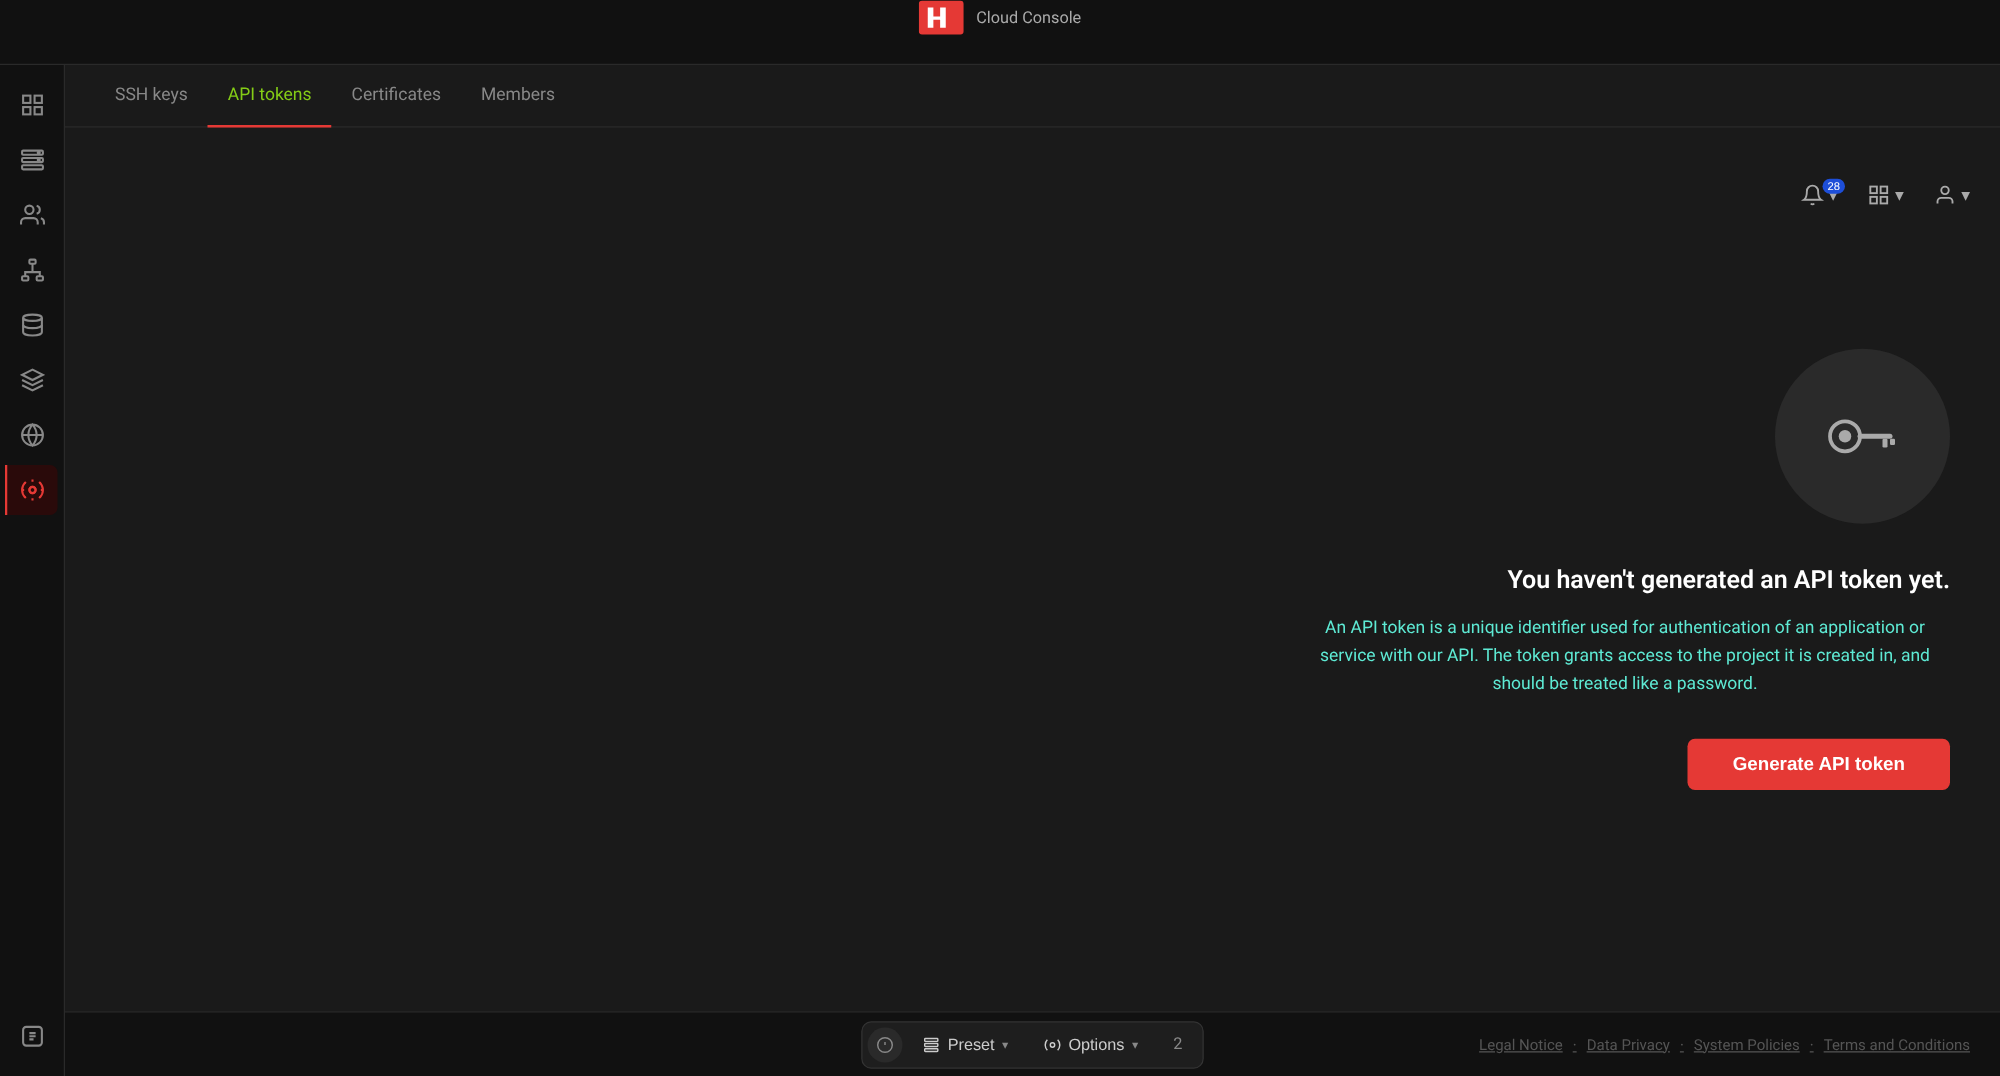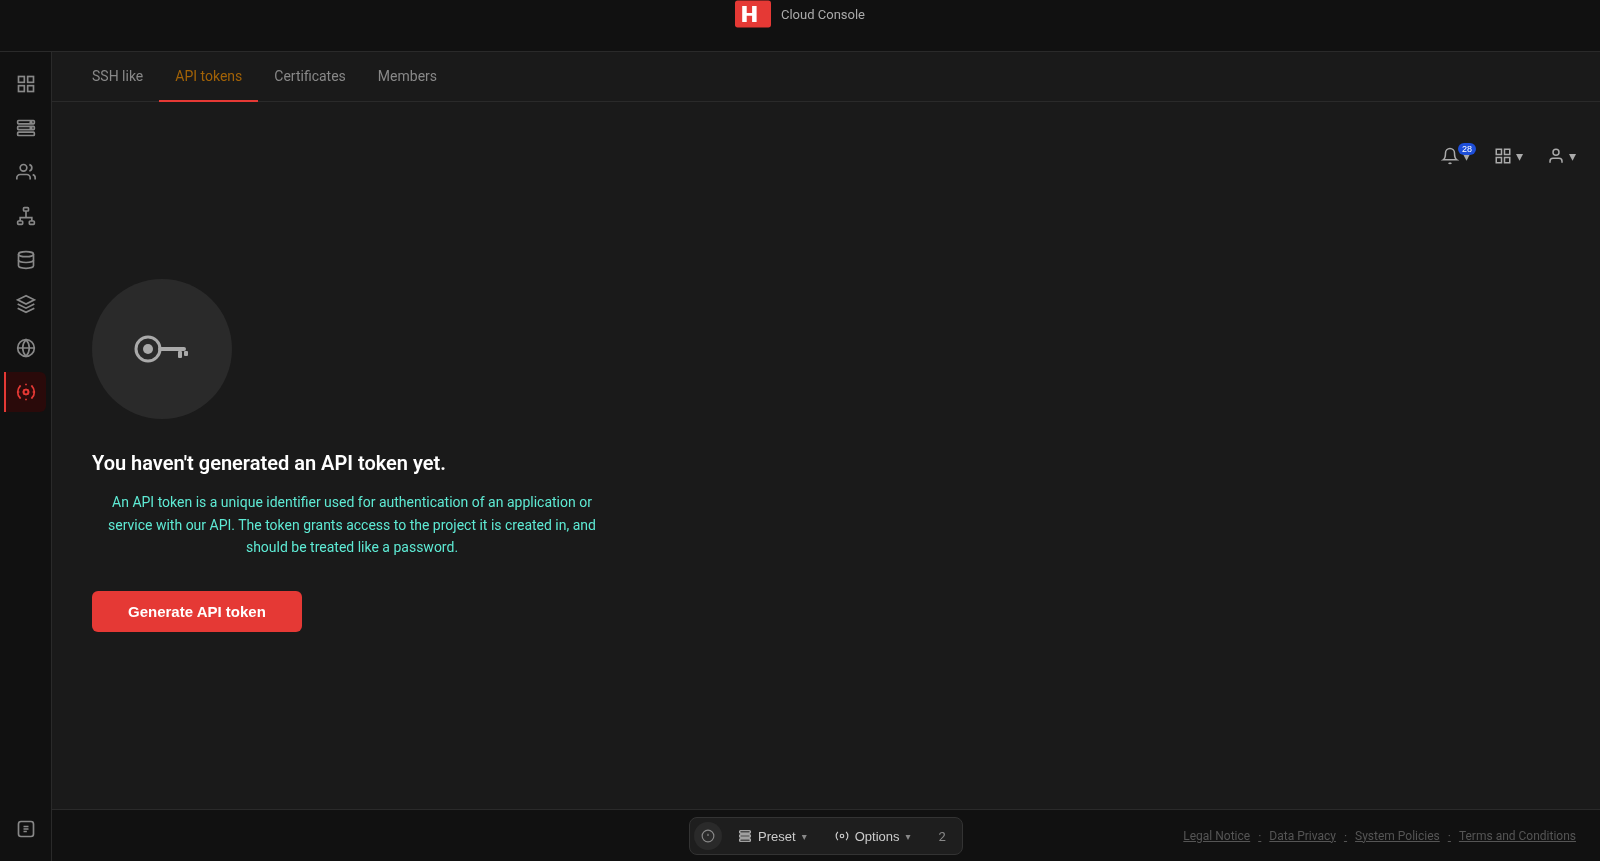--- a/index.html
+++ b/index.html
@@ -185,30 +185,30 @@
     }
     .tab {
       padding: 16px 16px;
       font-size: 14px;
       color: #888;
       cursor: pointer;
       border-bottom: 2px solid transparent;
       margin-bottom: -1px;
     }
     .tab.active {
-      color: #a16207;
+      color: #84cc16;
       border-bottom-color: #e53935;
     }
 
     
     .main-content {
       flex: 1;
       display: flex;
       flex-direction: column;
-      align-items: flex-start;
+      align-items: flex-end;
       justify-content: center;
       padding: 40px;
       position: relative;
     }
 
     
     .key-circle {
       width: 140px;
       height: 140px;
       background: #2a2a2a;
@@ -252,21 +252,21 @@
       background: #111;
       border-top: 1px solid #2a2a2a;
       display: flex;
       align-items: center;
       justify-content: center;
       flex-shrink: 0;
       position: relative;
     }
     .bottom-bar-controls {
       display: flex;
-      align-items: flex-end;
+      align-items: center;
       gap: 4px;
       background: #1e1e1e;
       border: 1px solid #333;
       border-radius: 8px;
       padding: 4px;
     }
     .bottom-btn {
       display: flex;
       align-items: center;
       gap: 6px;
@@ -426,21 +426,21 @@
       <svg width="20" height="20" viewBox="0 0 24 24" fill="none" stroke="currentColor" stroke-width="2">
         <rect x="3" y="3" width="18" height="18" rx="3"></rect>
         <path d="M9 9h6M9 12h6M9 15h4"></path>
       </svg>
     </div>
   </div>
 
   <div class="content">
 
     <div class="tabs">
-      <div class="tab">SSH like</div>
+      <div class="tab">SSH keys</div>
       <div class="tab active">API tokens</div>
       <div class="tab">Certificates</div>
       <div class="tab">Members</div>
     </div>
 
     <div class="main-content">
       <div class="key-circle">
         <svg width="60" height="40" viewBox="0 0 60 40" fill="none">
 
           <circle cx="16" cy="20" r="12" stroke="#aaa" stroke-width="3" fill="none"></circle>

